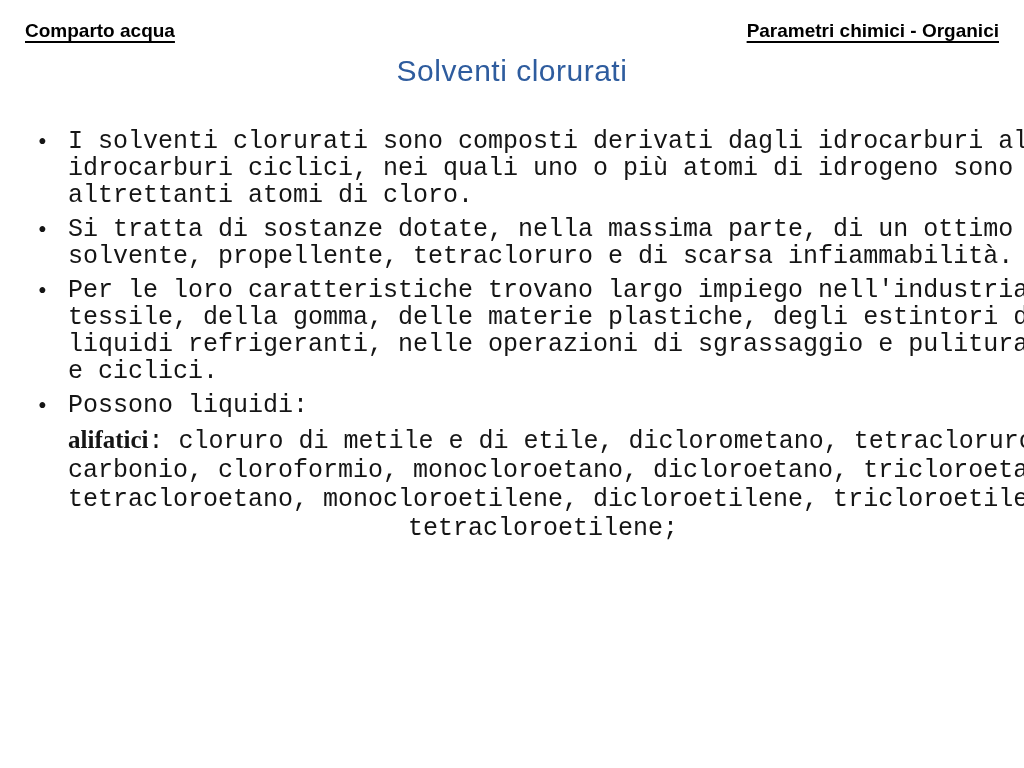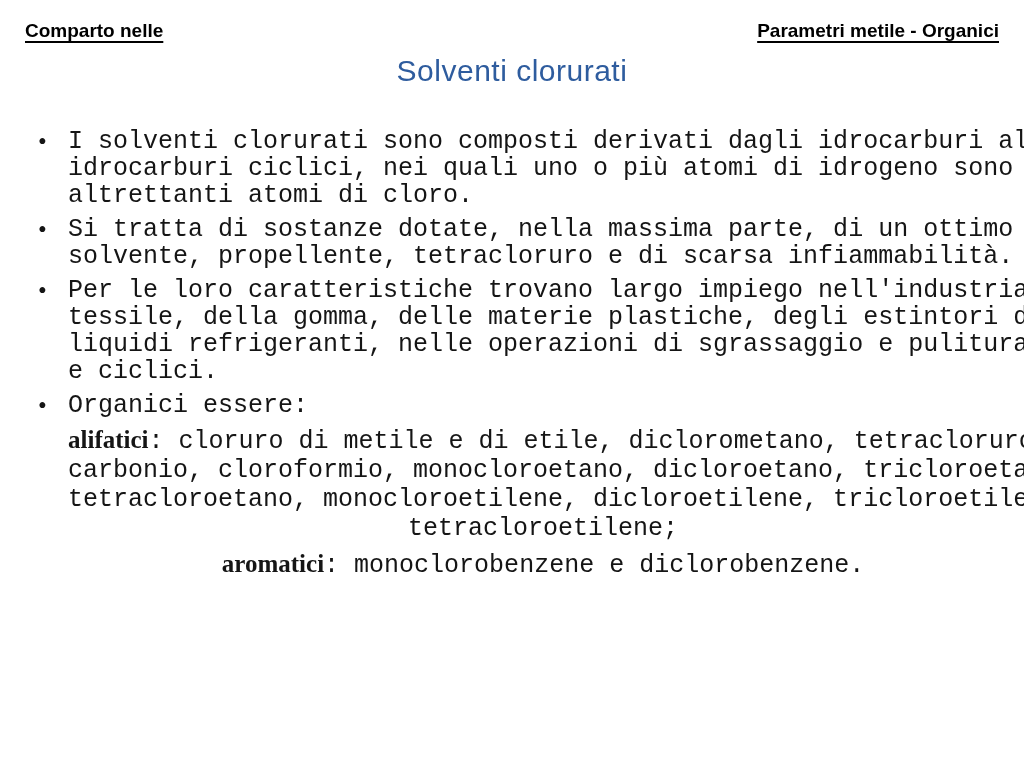--- a/index.html
+++ b/index.html
@@ -72,23 +72,23 @@
   }
   .term {
     font-weight: bold;
   }
 </style>
 </head>
 <body>
 
 <div class="slide">
 
-  <span class="hdr hdr-left">Comparto nelle</span>
+  <span class="hdr hdr-left">Comparto acqua</span>
 
-  <span class="hdr hdr-right">Parametri metile - Organici</span>
+  <span class="hdr hdr-right">Parametri chimici - Organici</span>
 
   <h1 class="title">Solventi clorurati</h1>
 
   <div class="content">
 
     <div class="bullet-item">
       <span class="marker">•</span>
       <span class="btext">I solventi clorurati sono composti derivati dagli idrocarburi alifatici o dagli
 idrocarburi ciclici, nei quali uno o più atomi di idrogeno sono sostituiti da
 altrettanti atomi di cloro.</span>
@@ -103,24 +103,23 @@
     <div class="bullet-item">
       <span class="marker">•</span>
       <span class="btext">Per le loro caratteristiche trovano largo impiego nell'industria chimica,
 tessile, della gomma, delle materie plastiche, degli estintori di incendio, dei
 liquidi refrigeranti, nelle operazioni di sgrassaggio e pulitura di metalli, pelli
 e ciclici.</span>
     </div>
 
     <div class="bullet-item">
       <span class="marker">•</span>
-      <span class="btext">Organici essere:</span>
+      <span class="btext">Possono liquidi:</span>
     </div>
 
     <div class="sub-para"><span class="term">alifatici</span><span class="btext">: cloruro di metile e di etile, diclorometano, tetracloruro di
 carbonio, cloroformio, monocloroetano, dicloroetano, tricloroetano e
 tetracloroetano, monocloroetilene, dicloroetilene, tricloroetilene e
 tetracloroetilene;</span></div>
 
-    <div class="sub-para"><span class="term">aromatici</span><span class="btext">: monoclorobenzene e diclorobenzene.</span></div>
 
   </div>
 </div>
 
 </body></html>

